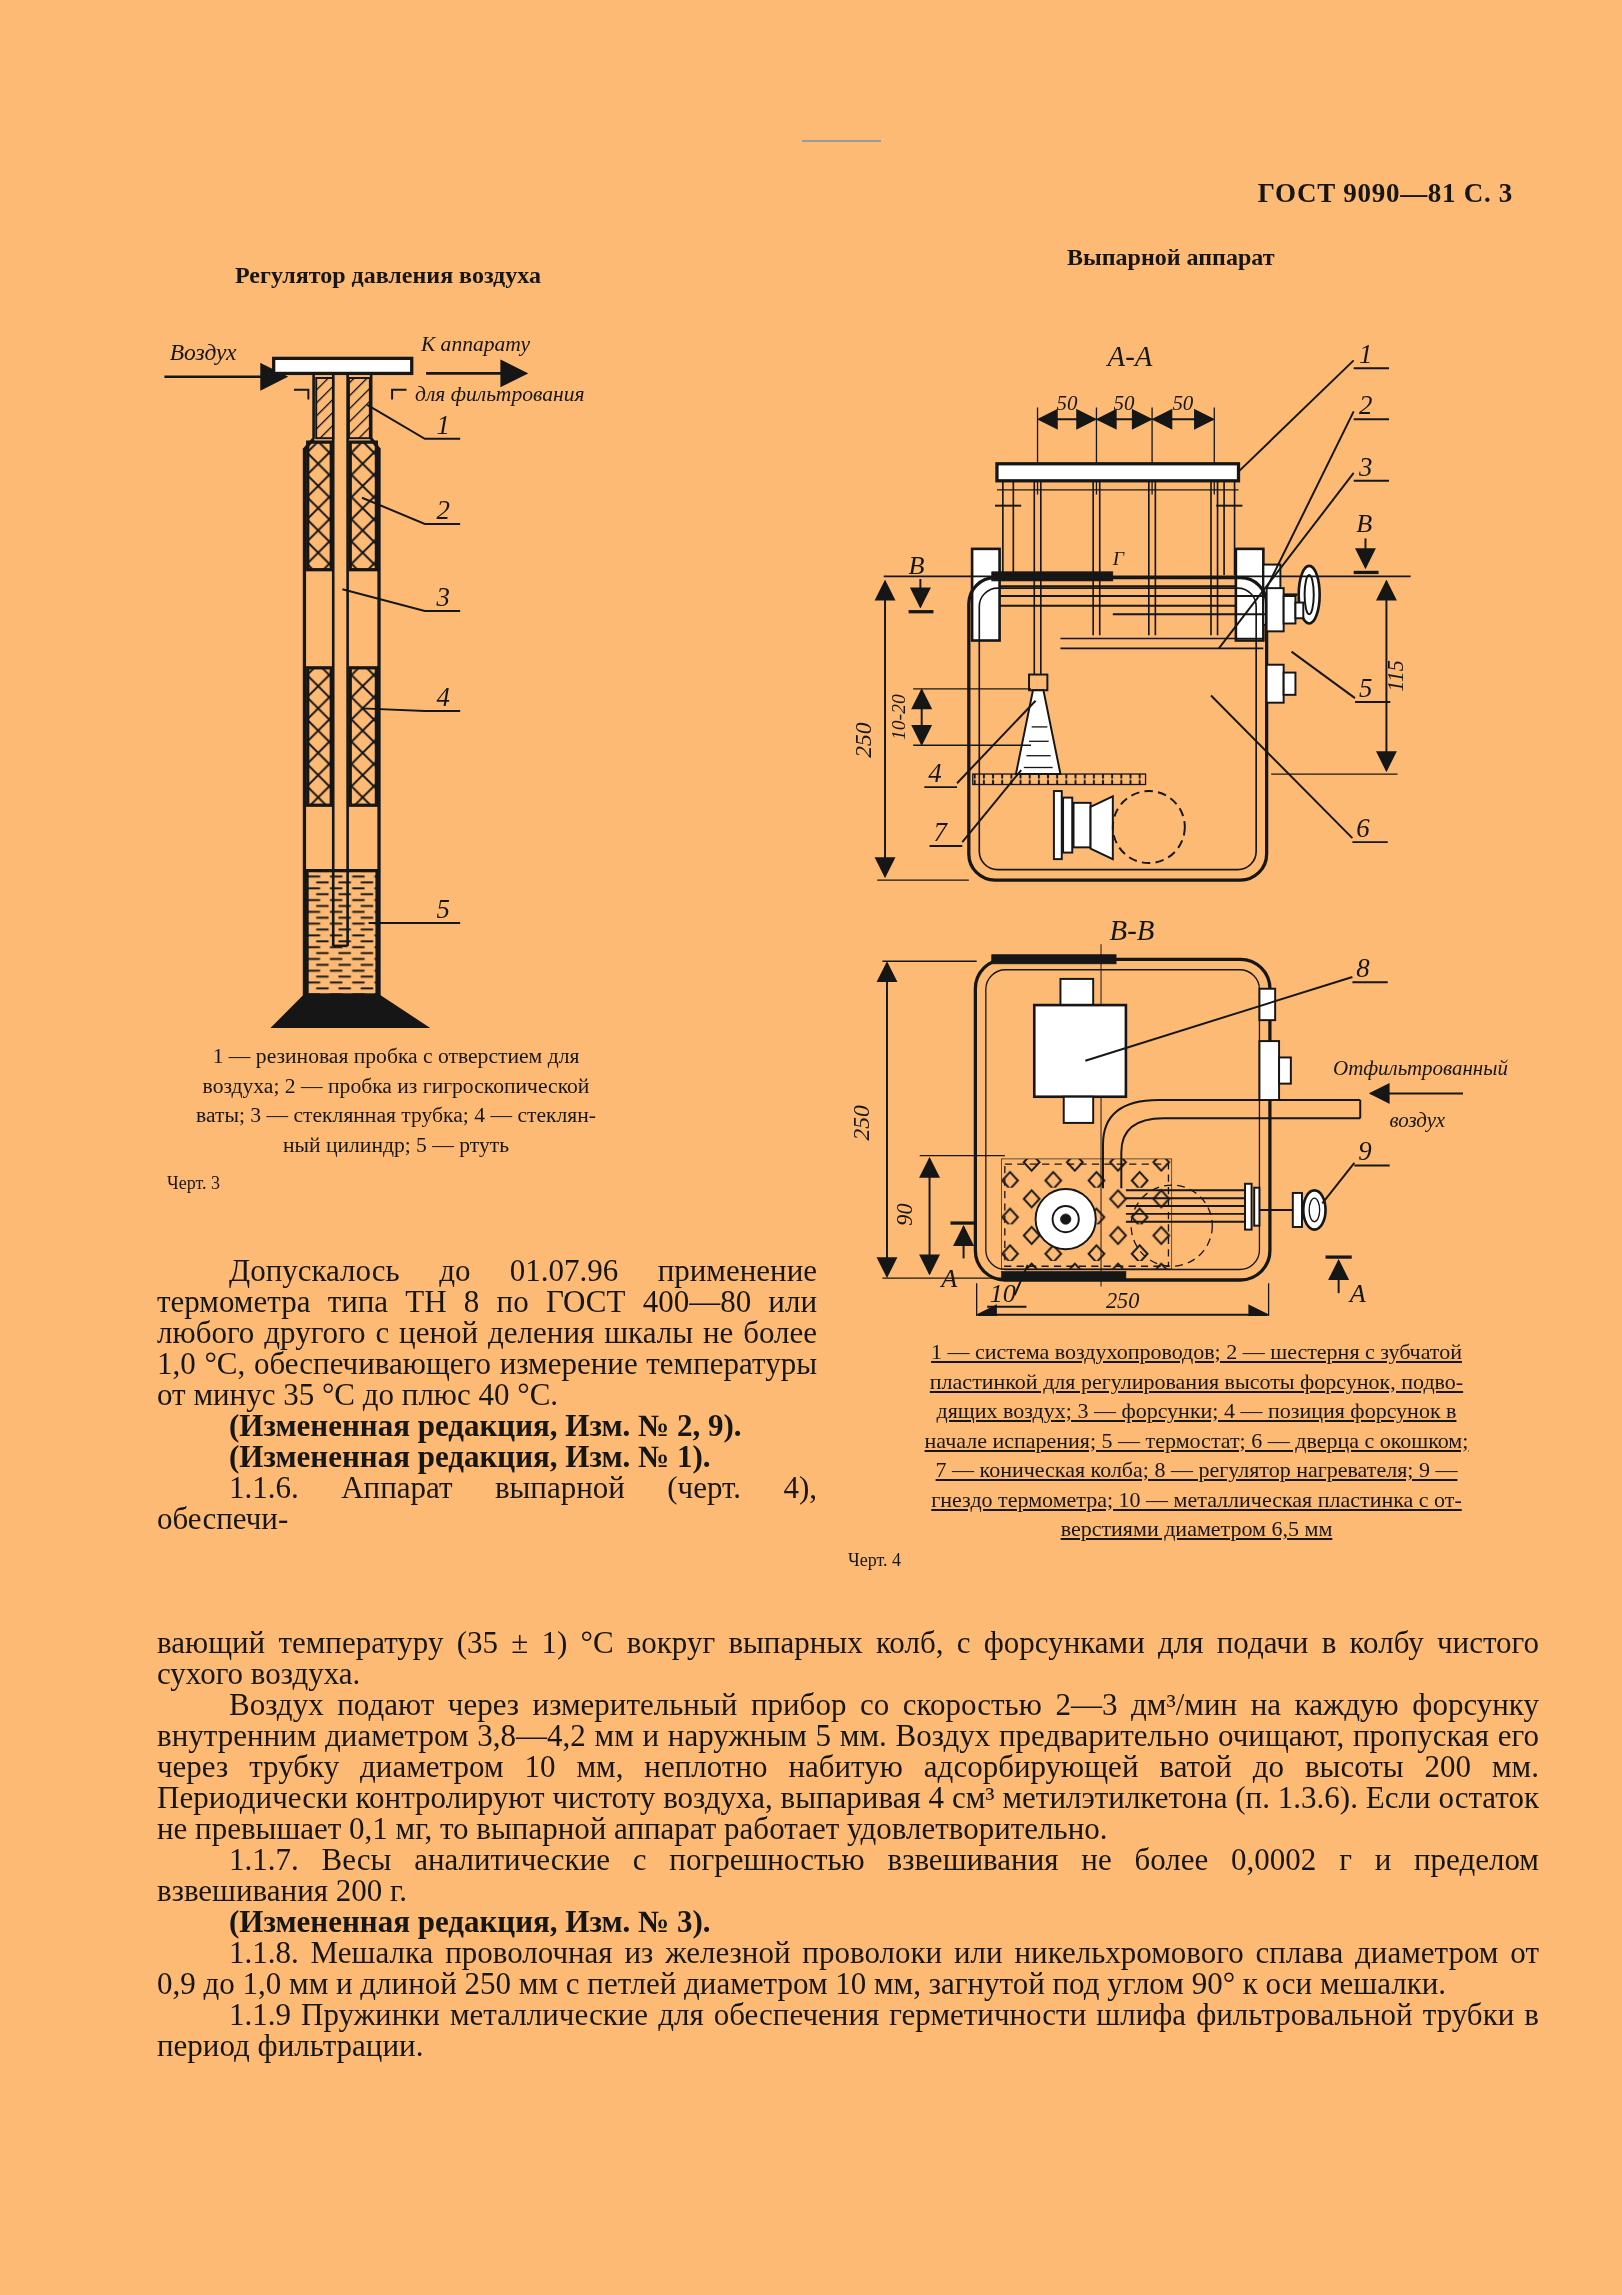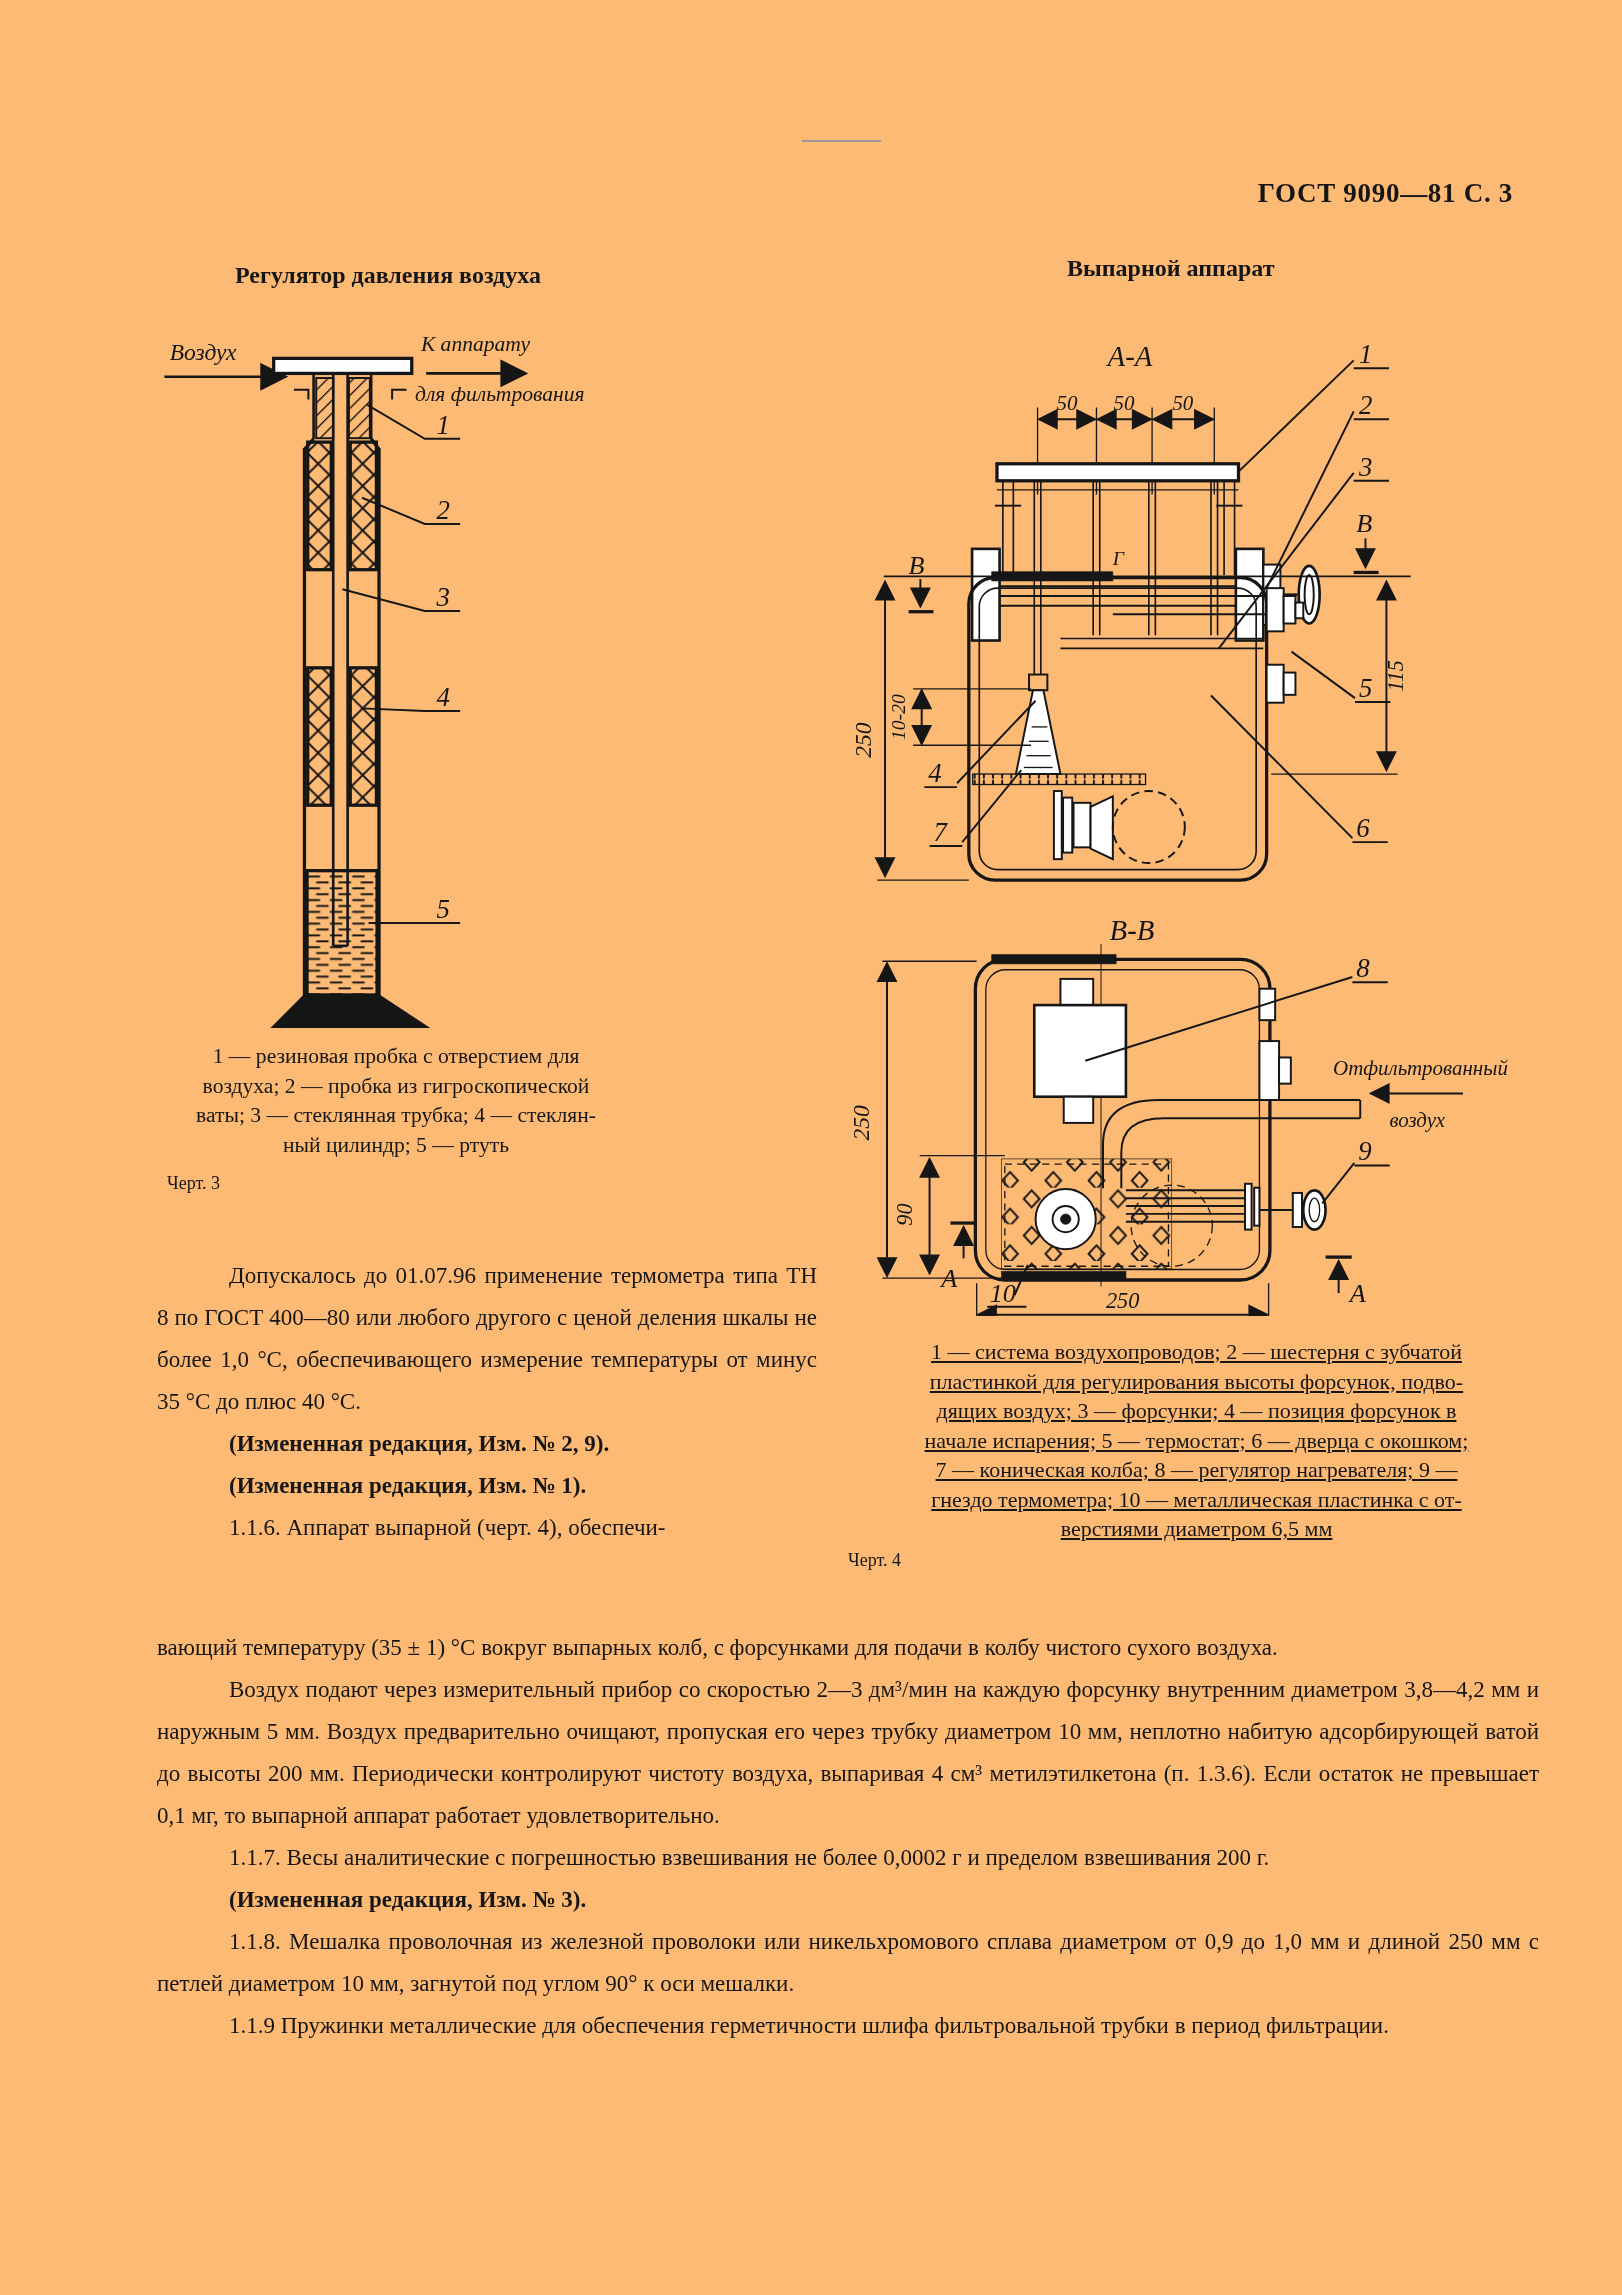--- a/index.html
+++ b/index.html
@@ -10,36 +10,36 @@
   .artifact{position:absolute;left:802px;top:140px;width:79px;height:2px;background:#9a9a9a;}
   svg{position:absolute;}
   svg text{font-family:"Liberation Serif","DejaVu Serif",serif;fill:#161616;}
   .lbl{font-style:italic;font-size:33px;}
   .num{font-style:italic;font-size:41px;}
   .dim{font-style:italic;font-size:34px;}
   .sec{font-style:italic;font-size:44px;}
   .cap{position:absolute;font-size:21.6px;line-height:29.5px;text-align:center;}
   .cap div{white-space:nowrap;}
   .chert{position:absolute;font-size:18px;text-align:left;}
-  .bodytext{position:absolute;font-size:23px;line-height:42px;text-align:justify;}
+  .bodytext{position:absolute;font-size:31px;line-height:31px;text-align:justify;}
   .bodytext p{margin:0;text-indent:72px;}
   .bodytext p.noindent{text-indent:0;}
   .bodytext p.bold{font-weight:bold;}
   line,path,rect,circle,ellipse,polygon,polyline{stroke:#161616;}
 </style>
 </head>
 <body>
 
 <div class="page">
 
   <div class="artifact"></div>
   <div class="hdr">ГОСТ 9090—81 С. 3</div>
 
   <div class="fig-title" style="left:221px;top:262px;">Регулятор давления воздуха</div>
-  <div class="fig-title" style="left:1053px;top:255px;">Выпарной аппарат</div>
+  <div class="fig-title" style="left:1053px;top:244px;">Выпарной аппарат</div>
 
   <svg style="left:151px;top:308px;" width="511" height="772" viewBox="0 0 780 1180">
     <defs>
       <marker id="arr" viewBox="0 0 12 12" refX="11" refY="6" markerWidth="11" markerHeight="11" orient="auto-start-reverse">
         <path d="M1,1 L11,6 L1,11 z" fill="#161616" stroke="none"></path>
       </marker>
       <pattern id="hatch" width="14" height="14" patternTransform="rotate(45)" patternUnits="userSpaceOnUse">
         <line x1="0" y1="0" x2="0" y2="14" stroke="#161616" stroke-width="4"></line>
       </pattern>
       <pattern id="xhatch" width="34" height="34" patternUnits="userSpaceOnUse">

